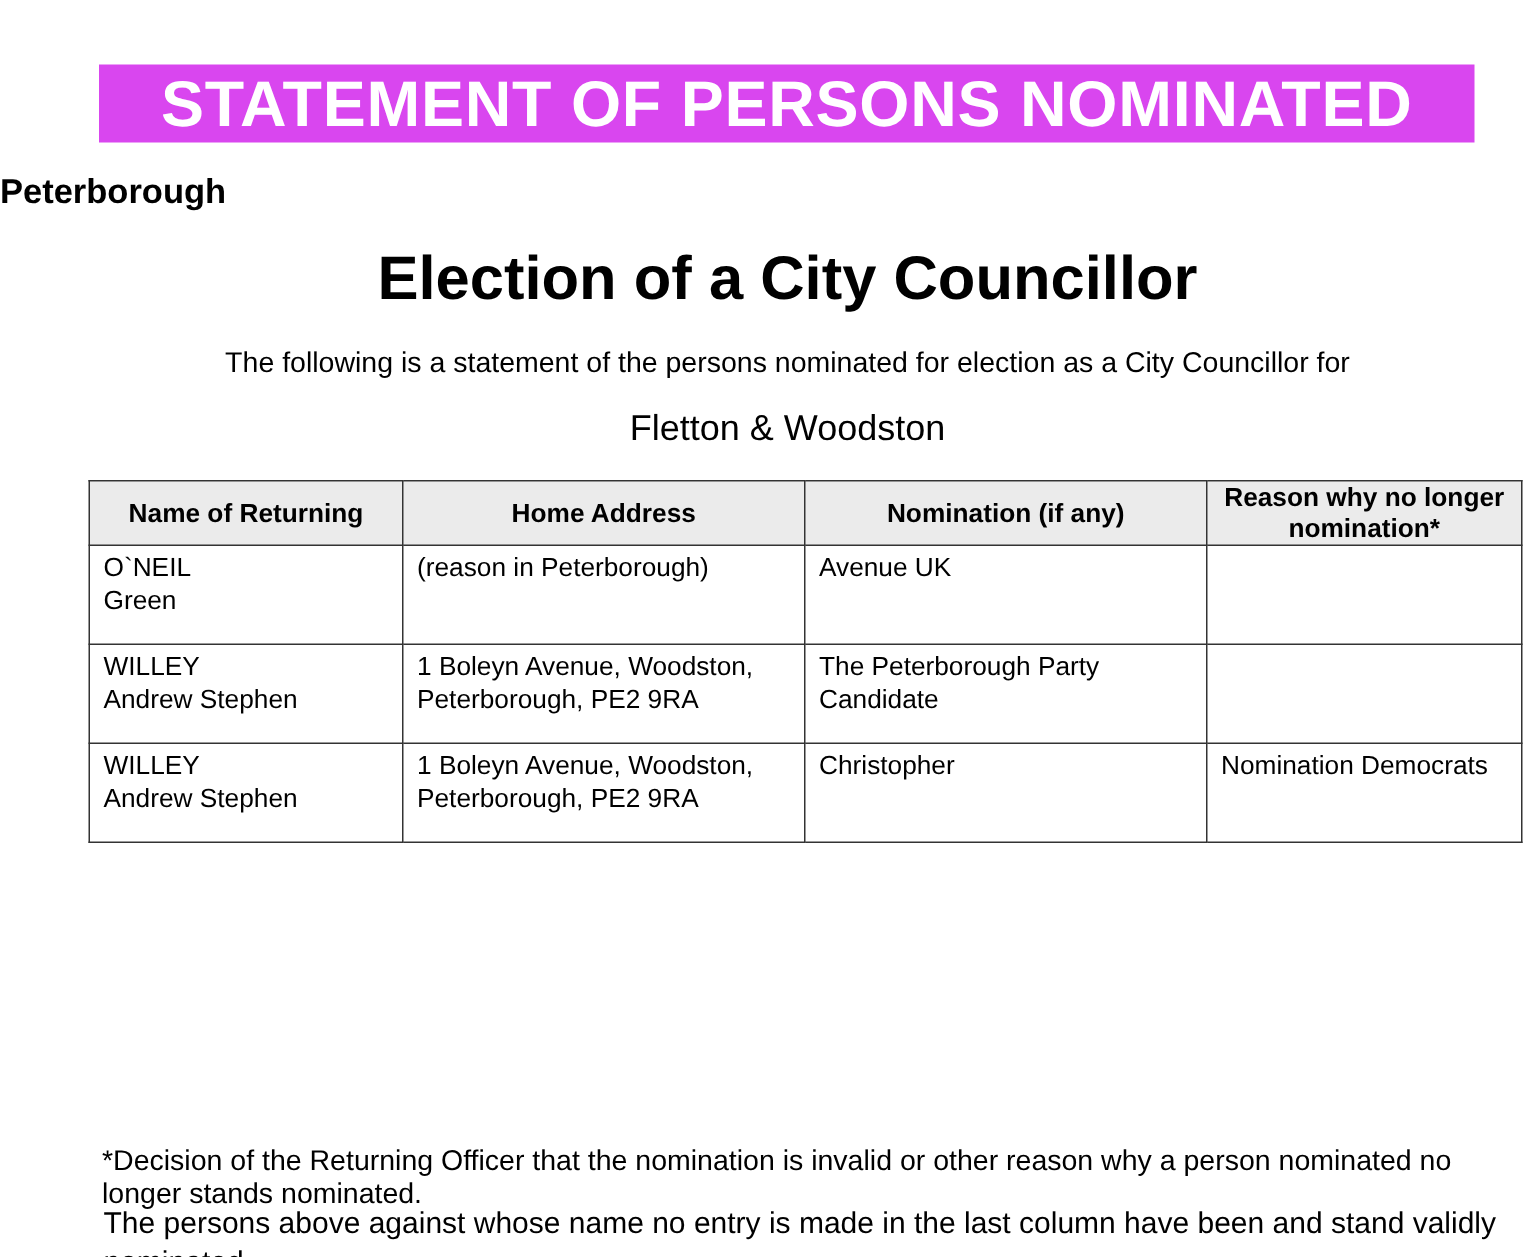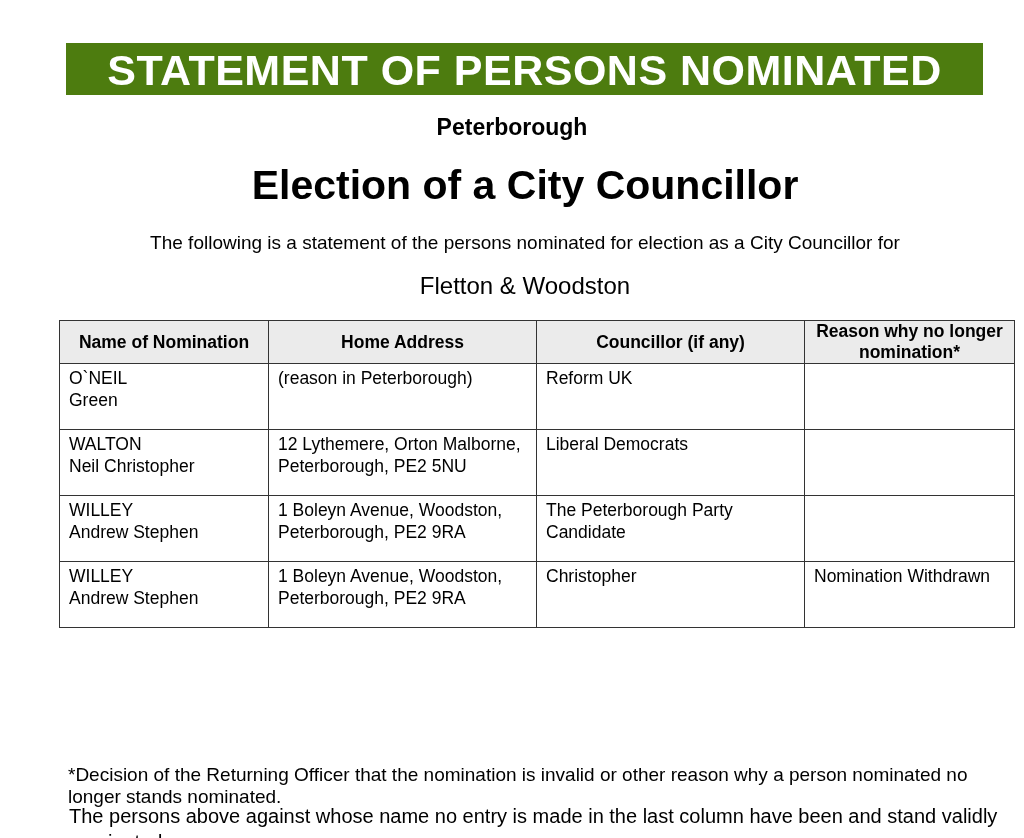--- a/index.html
+++ b/index.html
@@ -1,21 +1,21 @@
 <!DOCTYPE html>
 <html><head>
 <meta charset="utf-8">
 <style>
   html, body { margin: 0; padding: 0; background: #ffffff; }
   body { width: 1024px; height: 838px; overflow: hidden; position: relative;
          font-family: "Liberation Sans", "DejaVu Sans", sans-serif; color: #000; }
   .banner { position: absolute; left: 66px; top: 43px; width: 917px; height: 52px;
-            background: #4d7c0f; color: #fff; font-weight: bold; font-size: 43px;
+            background: #d946ef; color: #fff; font-weight: bold; font-size: 43px;
             text-align: center; line-height: 54px; letter-spacing: 0.5px; }
-  .council { position: absolute; left: 0; width: 1024px; top: 114px; text-align: center;
+  .council { position: absolute; left: 0; width: 1024px; top: 114px; text-align: left;
              font-weight: bold; font-size: 23px; }
   .election { position: absolute; left: 0; width: 1050px; top: 162px; text-align: center;
               font-weight: bold; font-size: 41px; }
   .intro { position: absolute; left: 0; width: 1050px; top: 232px; text-align: center;
            font-size: 19px; }
   .ward { position: absolute; left: 0; width: 1050px; top: 272px; text-align: center;
           font-size: 24px; }
   table { position: absolute; left: 59px; top: 320px; border-collapse: collapse;
           width: 955px; table-layout: fixed; font-size: 17.5px; }
   th, td { border: 1.5px solid #333; vertical-align: top; }
@@ -37,60 +37,51 @@
 
 <table>
   <colgroup>
     <col style="width:209px">
       <col style="width:268px">
       <col style="width:268px">
       <col style="width:210px">
   </colgroup>
   <thead>
     <tr>
-      <th>Name of Nomination</th>
+      <th>Name of Returning</th>
       <th>Home Address</th>
-      <th>Councillor (if any)</th>
+      <th>Nomination (if any)</th>
       <th>Reason why no longer nomination*</th>
     </tr>
   </thead>
   <tbody id="rows">
       <tr>
         <td>
           <div>O`NEIL</div>
           <div>Green</div>
         </td>
         <td>(reason in Peterborough)</td>
-        <td>Reform UK</td>
-        <td></td>
-      </tr>
-      <tr>
-        <td>
-          <div>WALTON</div>
-          <div>Neil Christopher</div>
-        </td>
-        <td>12 Lythemere, Orton Malborne, Peterborough, PE2 5NU</td>
-        <td>Liberal Democrats</td>
+        <td>Avenue UK</td>
         <td></td>
       </tr>
       <tr>
         <td>
           <div>WILLEY</div>
           <div>Andrew Stephen</div>
         </td>
         <td>1 Boleyn Avenue, Woodston, Peterborough, PE2 9RA</td>
         <td>The Peterborough Party Candidate</td>
         <td></td>
       </tr>
       <tr>
         <td>
           <div>WILLEY</div>
           <div>Andrew Stephen</div>
         </td>
         <td>1 Boleyn Avenue, Woodston, Peterborough, PE2 9RA</td>
         <td>Christopher</td>
-        <td>Nomination Withdrawn</td>
+        <td>Nomination Democrats</td>
       </tr>
     </tbody>
 </table>
 
 <div class="footnote">*Decision of the Returning Officer that the nomination is invalid or other reason why a person nominated no longer stands nominated.</div>
 <div class="closing">The persons above against whose name no entry is made in the last column have been and stand validly nominated.</div>
 
 </body></html>

